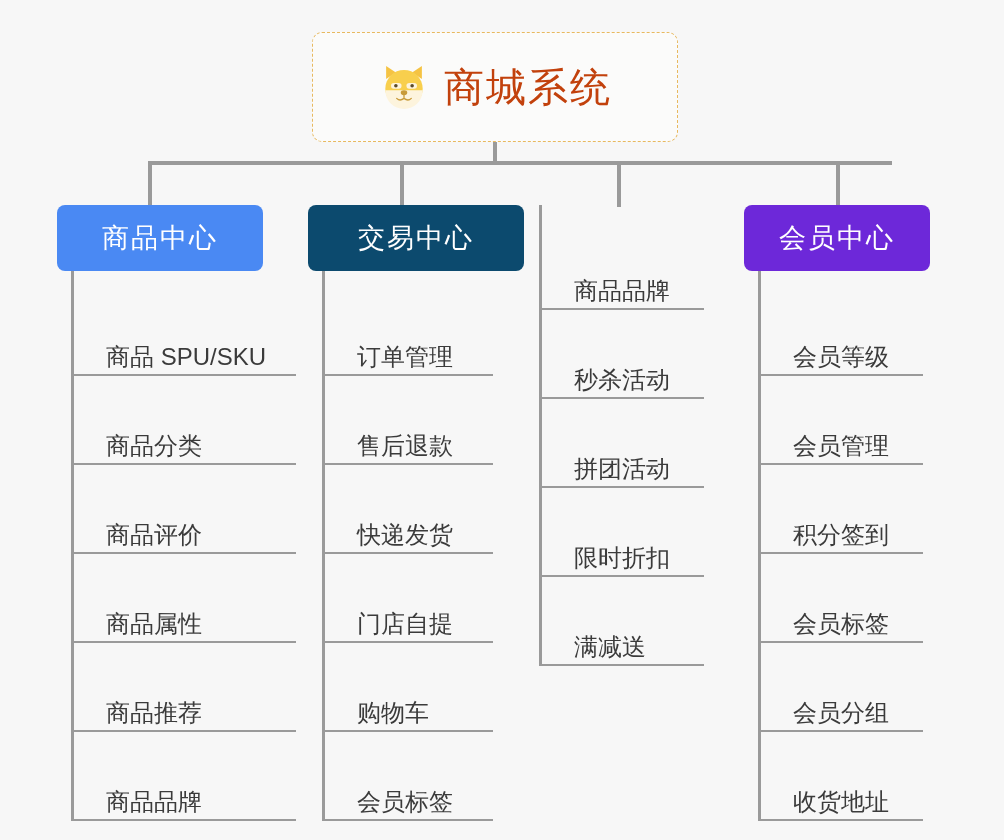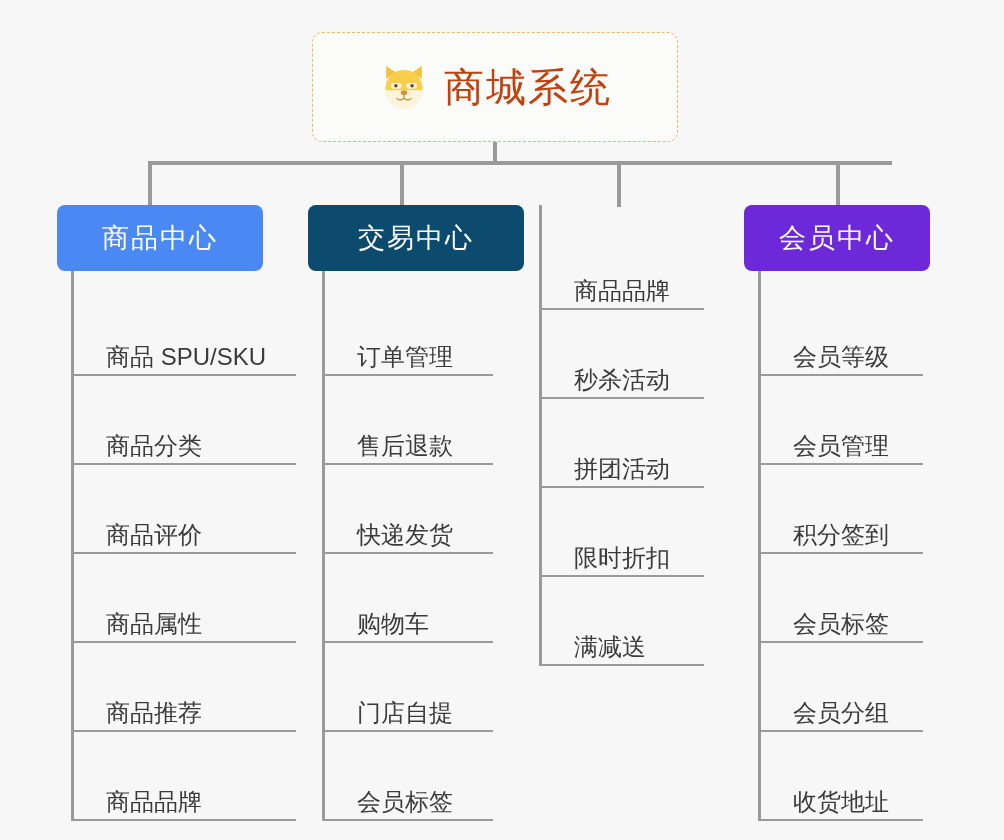--- a/index.html
+++ b/index.html
@@ -203,24 +203,24 @@
       <div class="leaf">
           <span class="leaf-label">订单管理</span>
         </div>
       <div class="leaf">
           <span class="leaf-label">售后退款</span>
         </div>
       <div class="leaf">
           <span class="leaf-label">快递发货</span>
         </div>
       <div class="leaf">
+          <span class="leaf-label">门店自提</span>
+        </div>
+      <div class="leaf">
           <span class="leaf-label">购物车</span>
-        </div>
-      <div class="leaf">
-          <span class="leaf-label">门店自提</span>
         </div>
       <div class="leaf">
           <span class="leaf-label">会员标签</span>
         </div>
     </div>
   </div>
 
   <div class="branch branch-3">
     <div class="branch-body">
       <div class="leaf">

